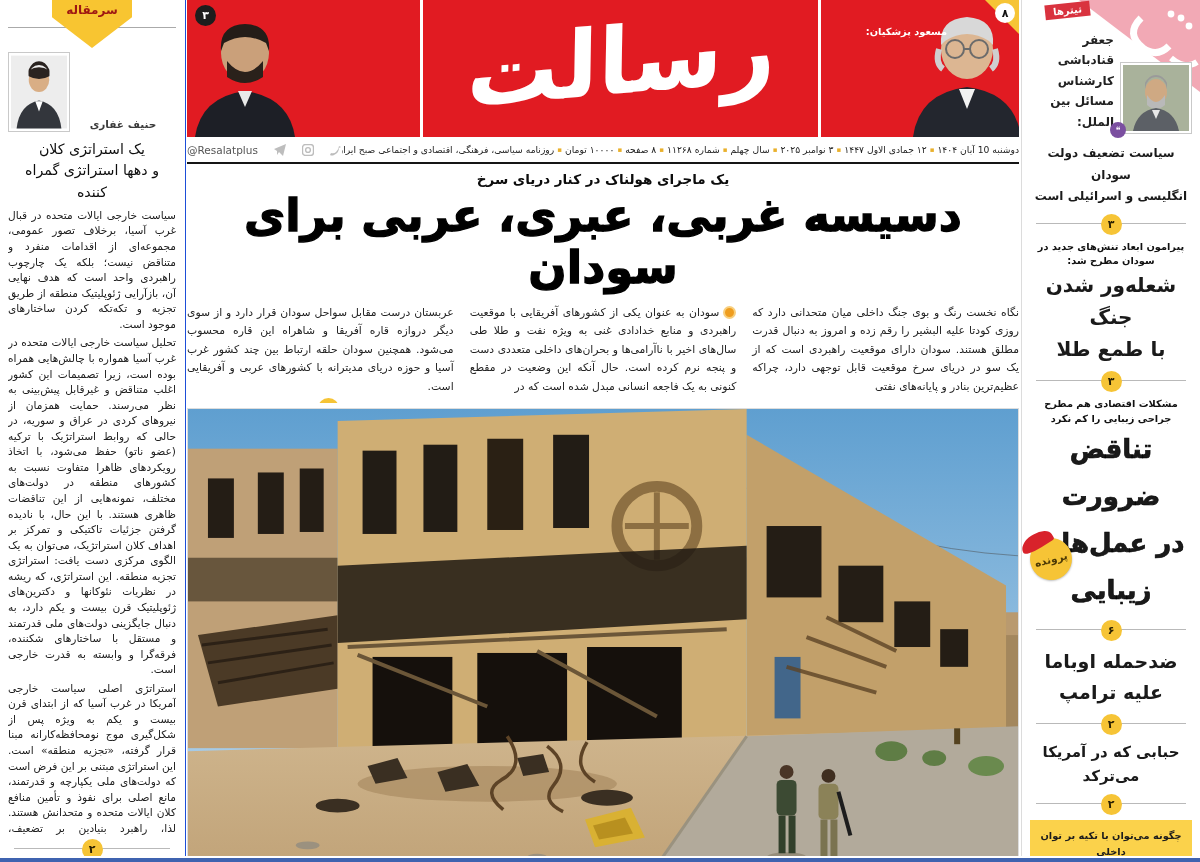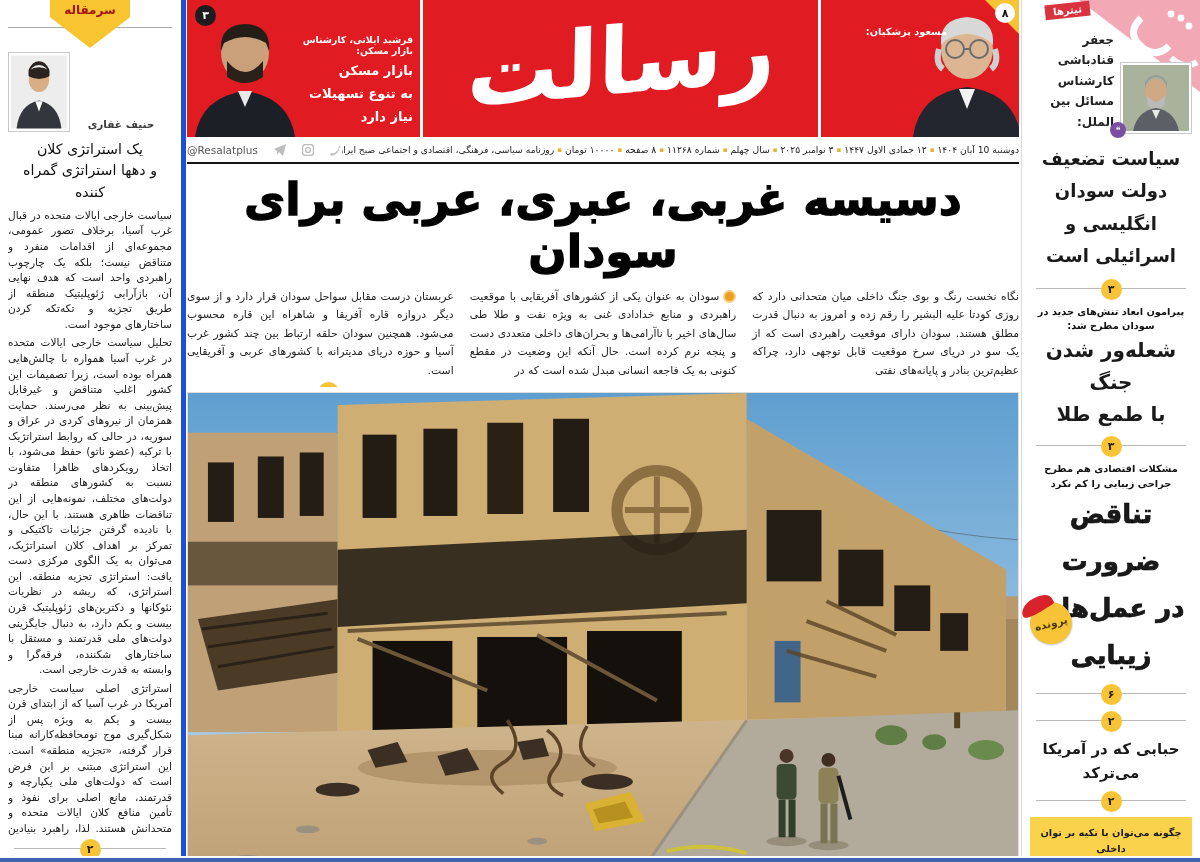--- a/index.html
+++ b/index.html
@@ -18,21 +18,21 @@
   }
   .badge.dark  { background:#1d1d1d; color:#fff; }
   .badge.white { background:#fff; color:#111; }
   .divider { position:relative; height:22px; margin:5px 0; text-align:center; }
   .divider::before { content:""; position:absolute; top:10px; left:6px; right:6px; border-top:1px solid #b9b9b9; }
   .divider .badge { position:relative; z-index:1; }
 
   
   #editorial {
     position:absolute; top:0; left:0; width:186px; height:856px;
-    padding:0 9px 0 8px; border-right:5px solid #1d4ed8; overflow:hidden;
+    padding:0 9px 0 8px; border-right:1px solid #1d4ed8; overflow:hidden;
   }
   .ed-top { position:relative; height:50px; }
   .ed-top hr { position:absolute; top:27px; left:0; right:0; border:none; border-top:1px solid #aaa; }
   .ribbon {
     position:relative; z-index:1; margin:0 auto; width:80px; height:48px;
     background:#f8c531; clip-path:polygon(0 0,100% 0,100% 36%,50% 100%,0 36%);
     text-align:center; font-size:12px; font-weight:bold; color:#9e1712; padding-top:3px;
   }
   .ed-head { display:flex; gap:0; align-items:flex-end; margin-top:2px; }
   .ed-name { flex:1; text-align:center; font-size:10.5px; font-weight:bold; color:#3c3c3c; padding-bottom:2px; }
@@ -55,21 +55,21 @@
     position:absolute; top:3px; right:110px; background:#d9333f; color:#fff;
     font-size:10px; font-weight:bold; padding:2px 8px; transform:rotate(-6deg);
   }
   .sb-row1 { position:relative; display:flex; gap:6px; align-items:flex-end; margin-top:30px; z-index:1; }
   .sb-photo { width:72px; height:72px; }
   .sb-caption { flex:1; font-size:12px; font-weight:bold; line-height:1.7; color:#222; padding-bottom:2px; }
   .quote-dot {
     position:absolute; bottom:-4px; right:66px; width:16px; height:16px; border-radius:50%;
     background:#7b4fa0; color:#fff; font-size:9px; display:flex; align-items:center; justify-content:center; z-index:2;
   }
-  .sb-title1 { margin-top:9px; font-size:18px; font-weight:900; line-height:1.8; text-align:center; }
+  .sb-title1 { margin-top:9px; font-size:12px; font-weight:900; line-height:1.8; text-align:center; }
   .sb-kicker { font-size:9.8px; font-weight:bold; text-align:center; line-height:1.5; color:#111; margin-top:2px; }
   .sb-title2 { font-size:20px; font-weight:900; line-height:1.6; text-align:center; letter-spacing:-0.5px; }
   .sb-story3 { position:relative; }
   .sb-title3 { font-size:26px; font-weight:900; line-height:1.8; text-align:center; letter-spacing:-1px; -webkit-text-stroke:0.6px #000; }
   .sticker {
     position:absolute; left:0; bottom:34px; width:42px; height:42px; border-radius:50%;
     background:#f6c436; color:#4d3a05; font-size:10.5px; font-weight:bold;
     display:flex; align-items:center; justify-content:center; transform:rotate(-14deg);
     box-shadow:0 1px 2px rgba(0,0,0,.25);
   }
@@ -217,20 +217,22 @@
 در عمل‌های
 زیبایی</div>
     <div class="sticker">
       <span>پرونده</span>
     </div>
   </div>
   <div class="divider">
     <span class="badge">۶</span>
   </div>
 
+  <div class="sb-title4 pre">ضدحمله اوباما
+علیه ترامپ</div>
   <div class="divider">
     <span class="badge">۲</span>
   </div>
 
   <div class="sb-title5">حبابی که در آمریکا می‌ترکد</div>
   <div class="divider">
     <span class="badge">۲</span>
   </div>
 
   <div class="agri-box">
@@ -269,26 +271,20 @@
 
     <div class="promo promo-housing">
       <span class="badge dark housing-badge">۳</span>
       <svg class="bust" viewBox="0 0 110 126" width="110">
         <ellipse cx="56" cy="42" rx="24" ry="28" fill="#caa07a"></ellipse>
         <path d="M32,40 q-2,-26 24,-27 q26,1 24,27 l-3,-8 q-21,-12 -42,0 z" fill="#241d18"></path>
         <path d="M38,50 q18,22 36,0 l0,16 q-18,12 -36,0 z" fill="#2a211b"></path>
         <path d="M6,126 q6,-40 50,-46 q44,6 50,46 z" fill="#1d1f26"></path>
         <polygon points="49,80 63,80 56,96" fill="#e9e9e9"></polygon>
       </svg>
-      <div class="ph-text">
-        <div class="ph-kicker">فرشید ایلاتی، کارشناس بازار مسکن:</div>
-        <div class="ph-title pre">بازار مسکن
-به تنوع تسهیلات
-نیاز دارد</div>
-      </div>
     </div>
   </div>
 
   <div class="dateline">
     <div class="dl-items">
 
     <span class="dl-item">دوشنبه 10 آبان ۱۴۰۴</span>
         <span class="dl-item">۱۲ جمادی الاول ۱۴۴۷</span>
         <span class="dl-item">۳ نوامبر ۲۰۲۵</span>
         <span class="dl-item">سال چهلم</span>
@@ -307,20 +303,21 @@
           <rect x="0.5" y="0.5" width="11" height="11" rx="3" fill="none" stroke="#888" stroke-width="1.4"></rect>
           <circle cx="6" cy="6" r="2.4" fill="none" stroke="#888" stroke-width="1.4"></circle>
         </svg>
       <svg class="micon" viewBox="0 0 12 12">
           <path d="M1,9 q3,1 5,-1 q3,-3 3,-6 l2,1 l-2,1 q0,5 -5,7 q-2,1 -4,0 z" fill="#888"></path>
         </svg>
     </div>
   </div>
 
   <div class="lead">
+    <div class="lead-kicker">یک ماجرای هولناک در کنار دریای سرخ</div>
     <div class="lead-headline">دسیسه غربی، عبری، عربی برای سودان</div>
     <div class="lead-cols">
       <div class="lead-col"><span>نگاه نخست رنگ و بوی جنگ داخلی میان متحدانی دارد که روزی کودتا علیه البشیر را رقم زده و امروز به دنبال قدرت مطلق هستند. سودان دارای موقعیت راهبردی است که از یک سو در دریای سرخ موقعیت قابل توجهی دارد، چراکه عظیم‌ترین بنادر و پایانه‌های نفتی</span></div>
       <div class="lead-col"><span class="lead-bullet"></span><span>سودان به عنوان یکی از کشورهای آفریقایی با موقعیت راهبردی و منابع خدادادی غنی به ویژه نفت و طلا طی سال‌های اخیر با ناآرامی‌ها و بحران‌های داخلی متعددی دست و پنجه نرم کرده است. حال آنکه این وضعیت در مقطع کنونی به یک فاجعه انسانی مبدل شده است که در</span></div>
       <div class="lead-col"><span>عربستان درست مقابل سواحل سودان قرار دارد و از سوی دیگر دروازه قاره آفریقا و شاهراه این قاره محسوب می‌شود. همچنین سودان حلقه ارتباط بین چند کشور غرب آسیا و حوزه دریای مدیترانه با کشورهای عربی و آفریقایی است.</span><br><span class="badge">۲</span></div>
     </div>
 
     <div class="lead-photo">
       <svg viewBox="0 0 832 482" preserveAspectRatio="none">
         <defs>

